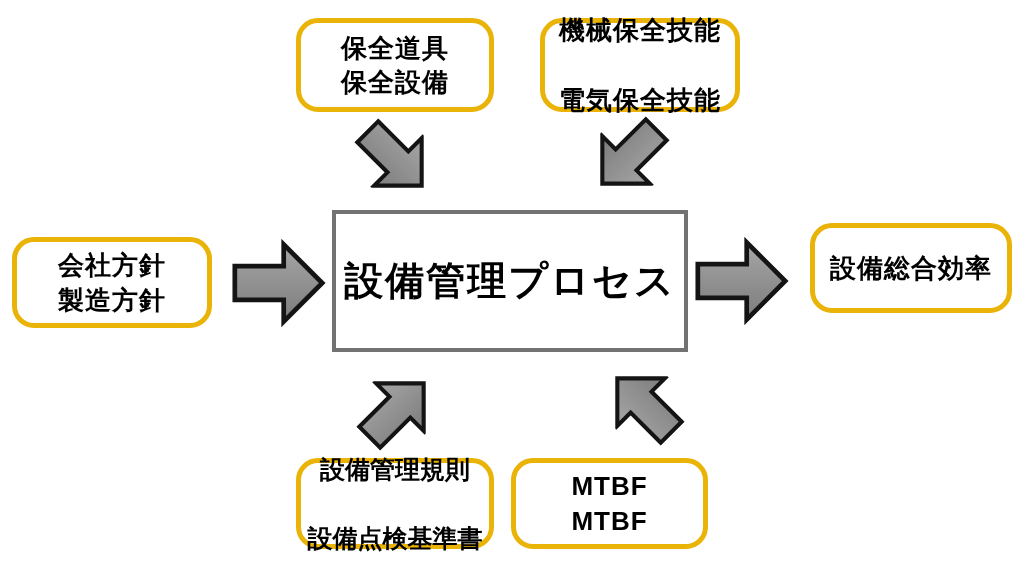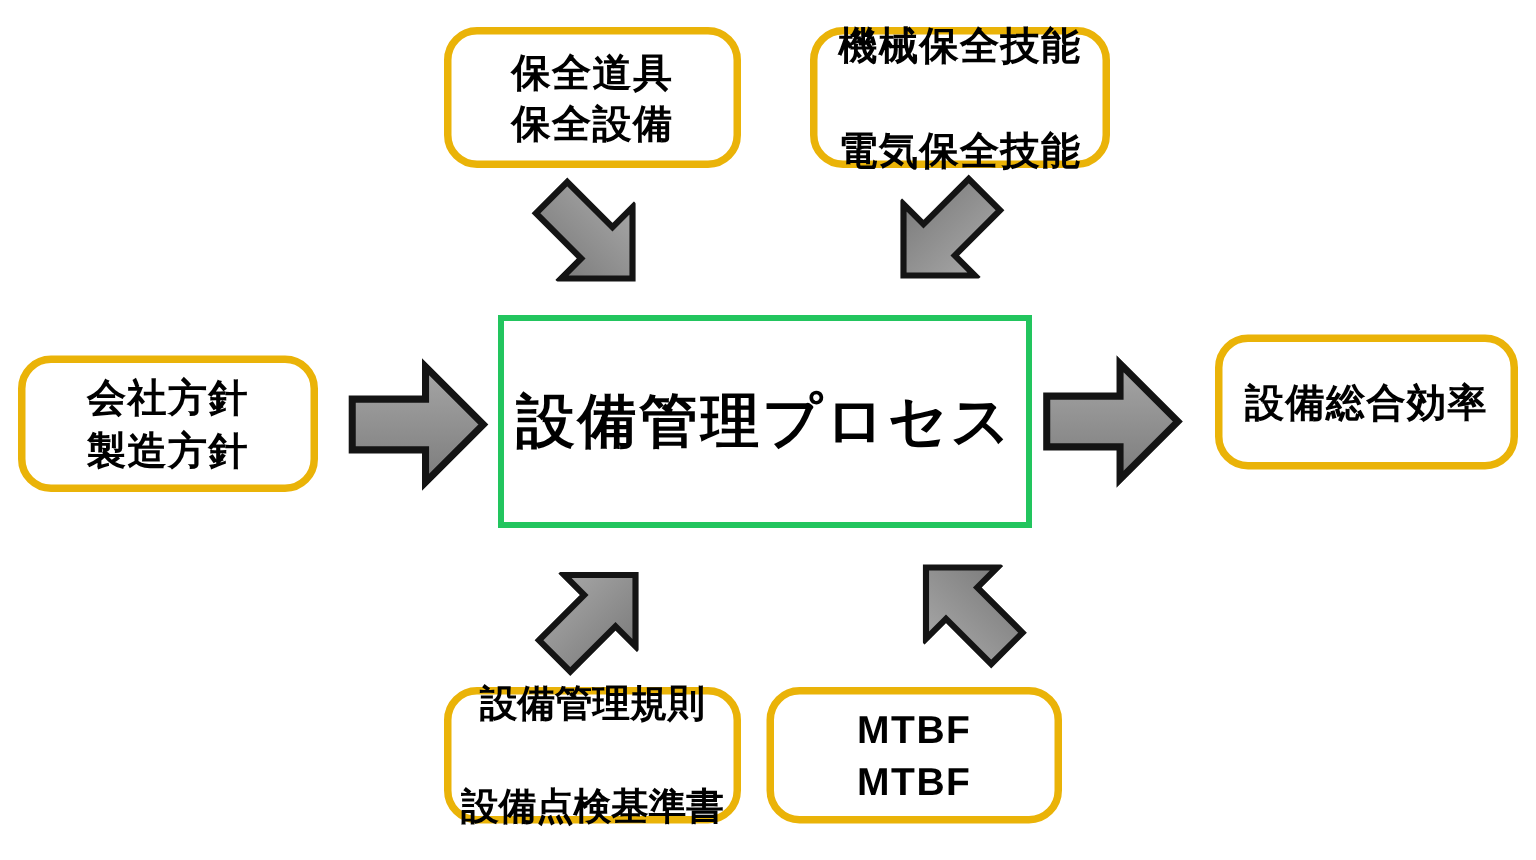--- a/index.html
+++ b/index.html
@@ -29,21 +29,21 @@
     text-align: center;
     font-weight: bold;
     font-size: 26px;
     line-height: 1.32;
     letter-spacing: 1px;
   }
   .rbox.small-text { font-size: 25px; letter-spacing: 0; gap: 36px; }
   .center-box {
     position: absolute;
     box-sizing: border-box;
-    border: 4px solid #22c55e;
+    border: 4px solid #737373;
     background: #fff;
     display: flex;
     align-items: center;
     justify-content: center;
     text-align: center;
     font-weight: bold;
     font-size: 39px;
     letter-spacing: 2px;
   }
   .arrow {

